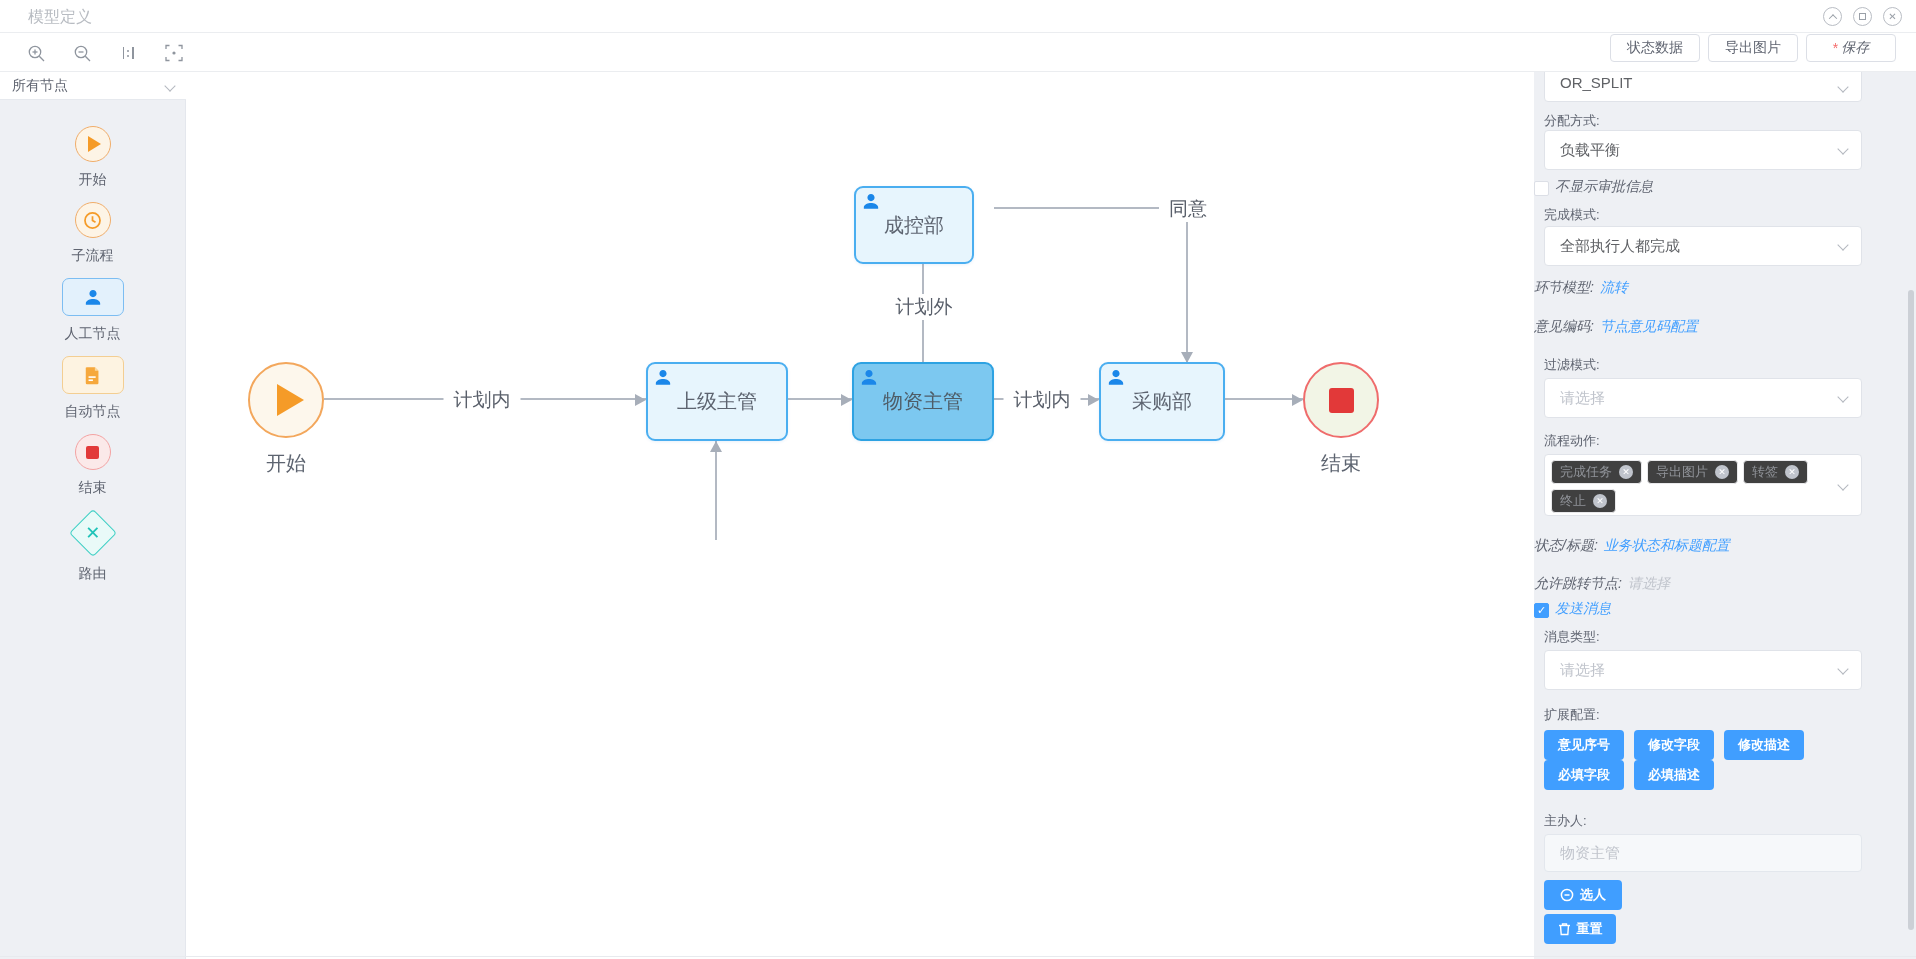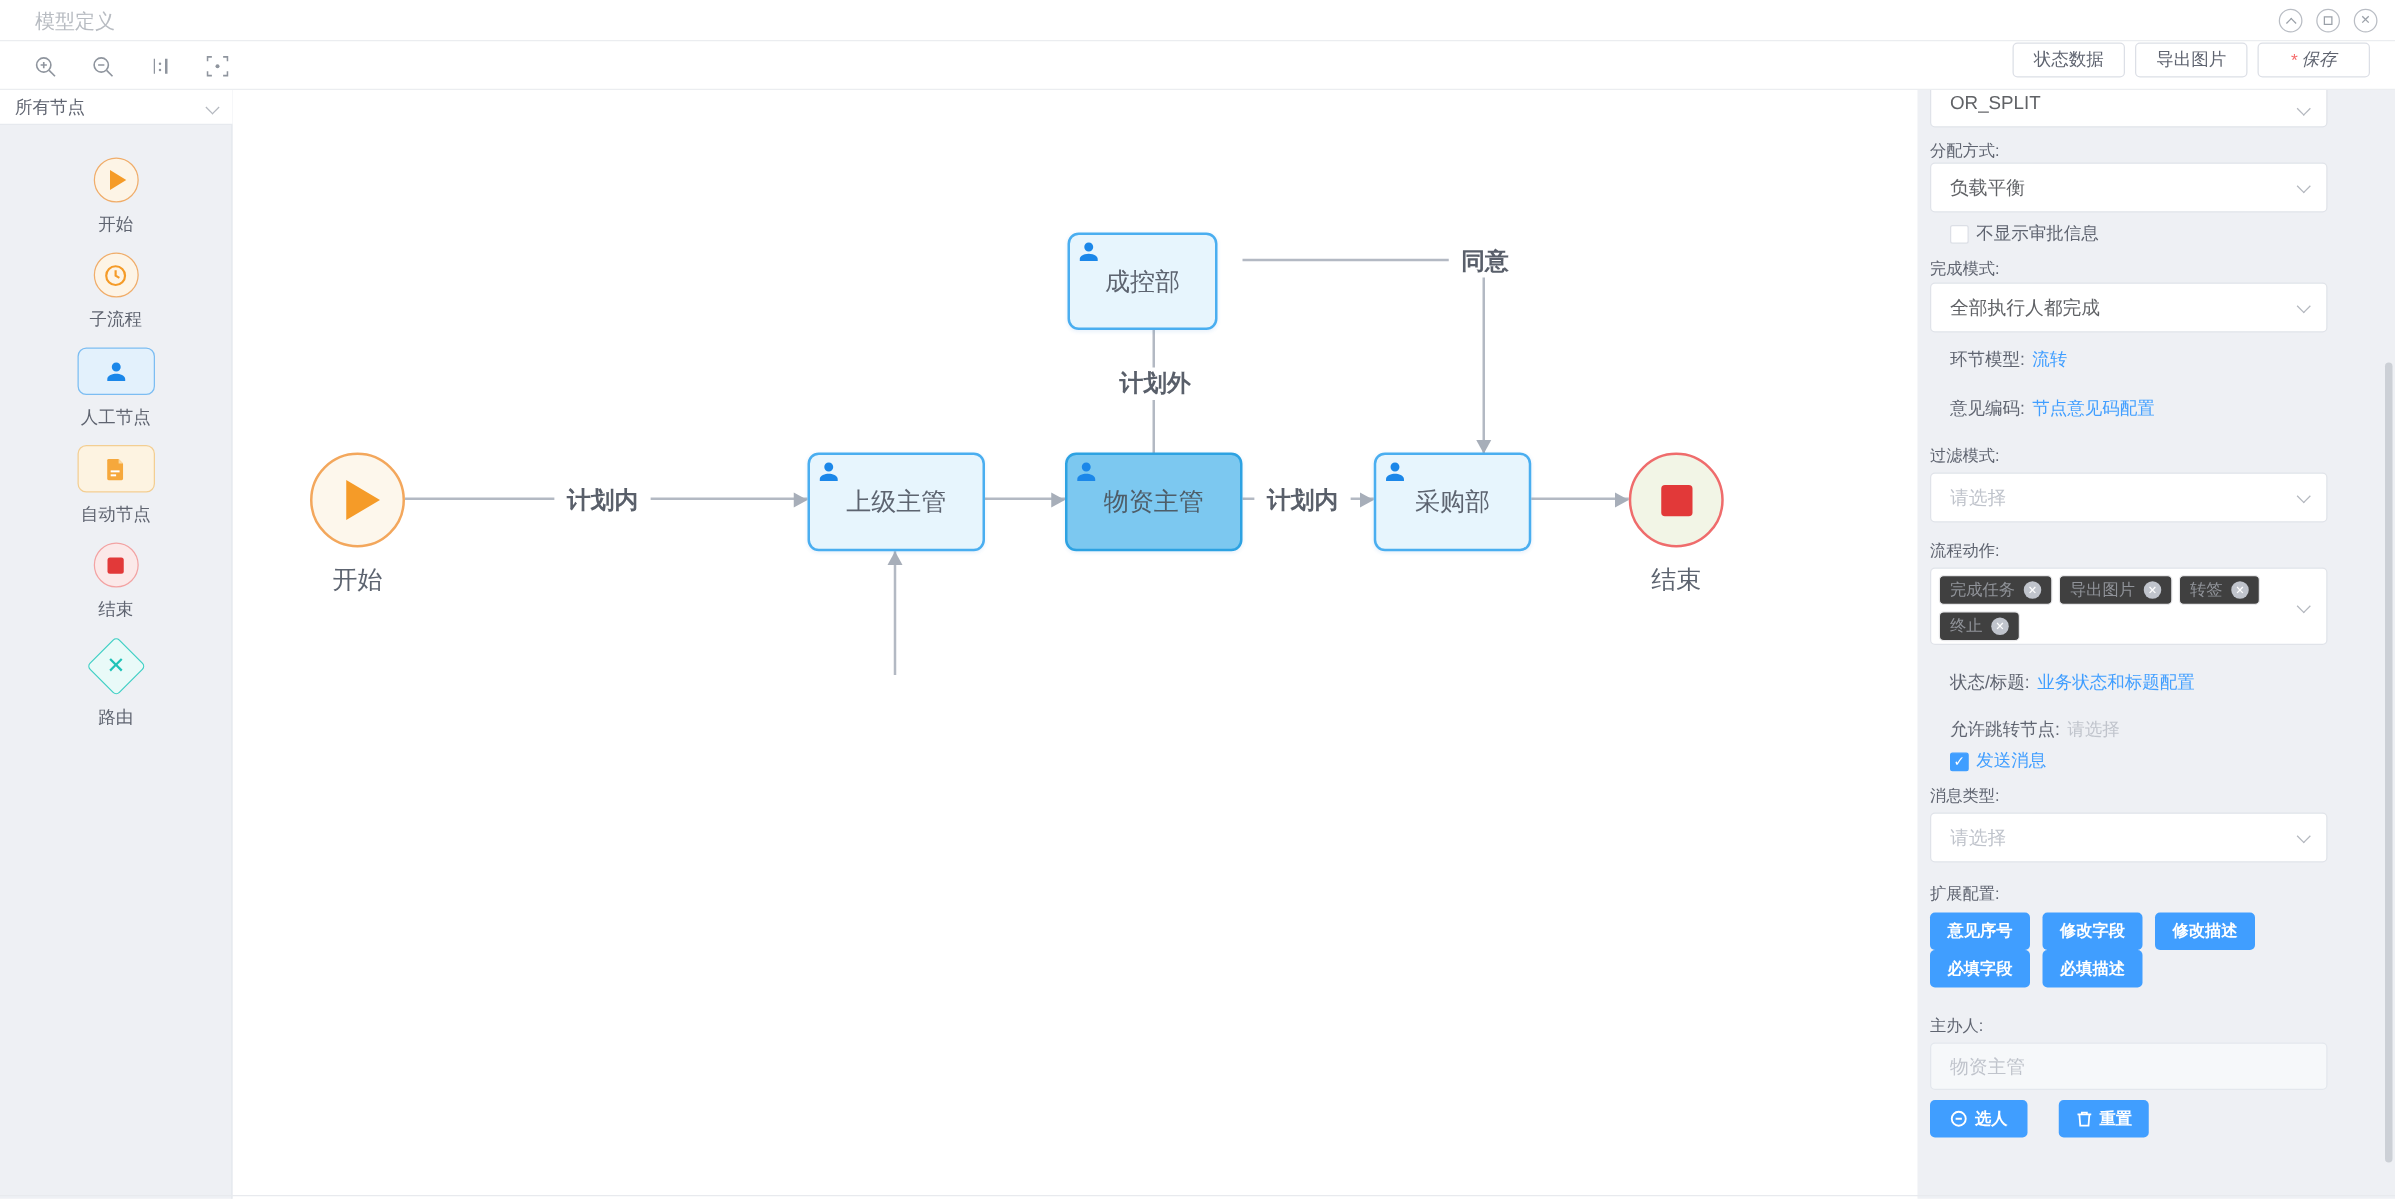--- a/index.html
+++ b/index.html
@@ -43,51 +43,51 @@
   .pal-rect { width:62px; height:38px; border-radius:7px; display:flex; align-items:center; justify-content:center; }
   .pal-manual { background:#e3f1fc; border:1.5px solid #7cbdf2; }
   .pal-auto { background:#fdf3e1; border:1.5px solid #f3ce92; }
   .pal-diamond { width:34px; height:34px; transform:rotate(45deg); border:1.5px solid #3fd0c5; background:#e9faf8; border-radius:4px; display:flex; align-items:center; justify-content:center; margin:6px 0; }
   .pal-diamond .cross { transform:rotate(-45deg); color:#1fc3b8; font-size:18px; font-weight:bold; line-height:1; }
   .tri-sm { width:0; height:0; border-left:13px solid #f59b28; border-top:8px solid transparent; border-bottom:8px solid transparent; margin-left:4px; }
   .sq-red-sm { width:13px; height:13px; background:#e23939; border-radius:2px; }
   
   .canvas { position:absolute; left:187px; top:72px; width:1347px; bottom:3px; background:#fff; }
   .edge { position:absolute; background:#b3b9c3; }
-  .edge-label { position:absolute; transform:translate(-50%,-50%); background:#fff; padding:0 10px; font-size:19px; color:#595f6a; white-space:nowrap; z-index:3;font-weight:bold; }
+  .edge-label { position:absolute; transform:translate(-50%,-50%); background:#fff; padding:0 10px; font-size:19px; color:#595f6a; white-space:nowrap; z-index:3; }
   .arrow { position:absolute; width:0; height:0; z-index:4; }
   .arrow.right { border-left:11px solid #a7aeb9; border-top:6px solid transparent; border-bottom:6px solid transparent; }
   .arrow.up { border-bottom:11px solid #a7aeb9; border-left:6px solid transparent; border-right:6px solid transparent; }
   .arrow.down { border-top:11px solid #a7aeb9; border-left:6px solid transparent; border-right:6px solid transparent; }
   .user-node { position:absolute; background:#e7f5fd; border:2px solid #4aaef0; border-radius:9px; display:flex; align-items:center; justify-content:center; font-size:20px; color:#5d6470; z-index:5; cursor:pointer; box-shadow:0 1px 3px rgba(80,150,220,.12); }
   .user-node.selected { background:#7cc8f0; border-color:#2da2e2; color:#4e5d68; }
   .user-node .person { position:absolute; left:5px; top:3px; }
   .start-circle { position:absolute; width:76px; height:76px; border-radius:50%; background:#fdf7ec; border:2px solid #f3a75c; display:flex; align-items:center; justify-content:center; z-index:5; cursor:pointer; }
   .play-tri { width:0; height:0; border-left:27px solid #f59b28; border-top:16px solid transparent; border-bottom:16px solid transparent; margin-left:9px; }
   .end-circle { position:absolute; width:76px; height:76px; border-radius:50%; background:#f2f5e6; border:2px solid #ef6c6c; display:flex; align-items:center; justify-content:center; z-index:5; cursor:pointer; }
   .end-square { width:25px; height:25px; background:#e23939; border-radius:3px; }
   .canvas-label { position:absolute; transform:translateX(-50%); font-size:20px; color:#5d6470; z-index:5; }
   
   .panel { position:absolute; left:1534px; top:72px; width:382px; bottom:0; background:#eef0f4; overflow:hidden; }
   .p-label { position:absolute; left:10px; font-size:13px; color:#5f6470; }
   .p-select { position:absolute; left:10px; width:318px; height:40px; background:#fff; border:1px solid #e0e3e9; border-radius:4px; display:flex; align-items:center; padding:0 32px 0 15px; font-size:15px; color:#606266; cursor:pointer; }
   .p-select .chevron { position:absolute; right:14px; top:14px; }
   .placeholder { color:#c0c4cc; }
-  .p-row { position:absolute; left:26px; font-size:14px; color:#5f6470; display:flex; align-items:center; gap:6px; white-space:nowrap; }
+  .p-row { position:absolute; left:0; font-size:14px; color:#5f6470; display:flex; align-items:flex-end; gap:6px; white-space:nowrap;font-style:italic; }
   .p-link { color:#409eff; cursor:pointer; }
   .cbx { width:15px; height:15px; border:1px solid #dcdfe6; border-radius:2px; background:#fff; display:inline-flex; align-items:center; justify-content:center; cursor:pointer; }
   .cbx.checked { background:#409eff; border-color:#409eff; color:#fff; font-size:11px; }
   .tagbox { position:absolute; left:10px; width:318px; height:62px; background:#fff; border:1px solid #e0e3e9; border-radius:4px; padding:5px 26px 5px 6px; display:flex; flex-wrap:wrap; gap:5px; align-content:flex-start; cursor:pointer; }
   .tagbox .chevron { position:absolute; right:14px; top:26px; }
   .tag { background:#404040; border:1px solid #e9e9eb; border-radius:4px; height:24px; display:inline-flex; align-items:center; gap:7px; padding:0 8px; font-size:13px; color:#909399; }
   .tag .tx { width:14px; height:14px; border-radius:50%; background:#c0c4cc; color:#fff; font-size:9px; display:flex; align-items:center; justify-content:center; cursor:pointer; }
   .btn-group { position:absolute; left:10px; width:300px; display:flex; flex-wrap:wrap; gap:0 10px; }
   .blue-btn { background:#409eff; color:#fff; border-radius:4px; font-size:13px; font-weight:bold; height:30px; width:80px; display:flex; align-items:center; justify-content:center; gap:6px; cursor:pointer; border:none; }
   .p-input { position:absolute; left:10px; width:318px; height:38px; background:#f6f8fa; border:1px solid #e3e7ed; border-radius:4px; display:flex; align-items:center; padding:0 15px; font-size:15px; color:#c0c4cc; }
-  .action-btns { position:absolute; left:10px; display:flex; gap:25px; }
+  .action-btns { position:absolute; left:10px; display:flex; gap:4px;flex-direction:column; }
   .scroll-thumb { position:absolute; right:2px; top:218px; width:6px; height:640px; background:#ccd0d6; border-radius:3px; }
   .bottom-line { position:absolute; left:0; right:0; top:956px; height:1px; background:#e8eaee; }
 </style>
 </head>
 <body>
 
 <div class="header">
   <div class="app-title">模型定义</div>
   <div class="win-btns">
     <div class="win-btn">

